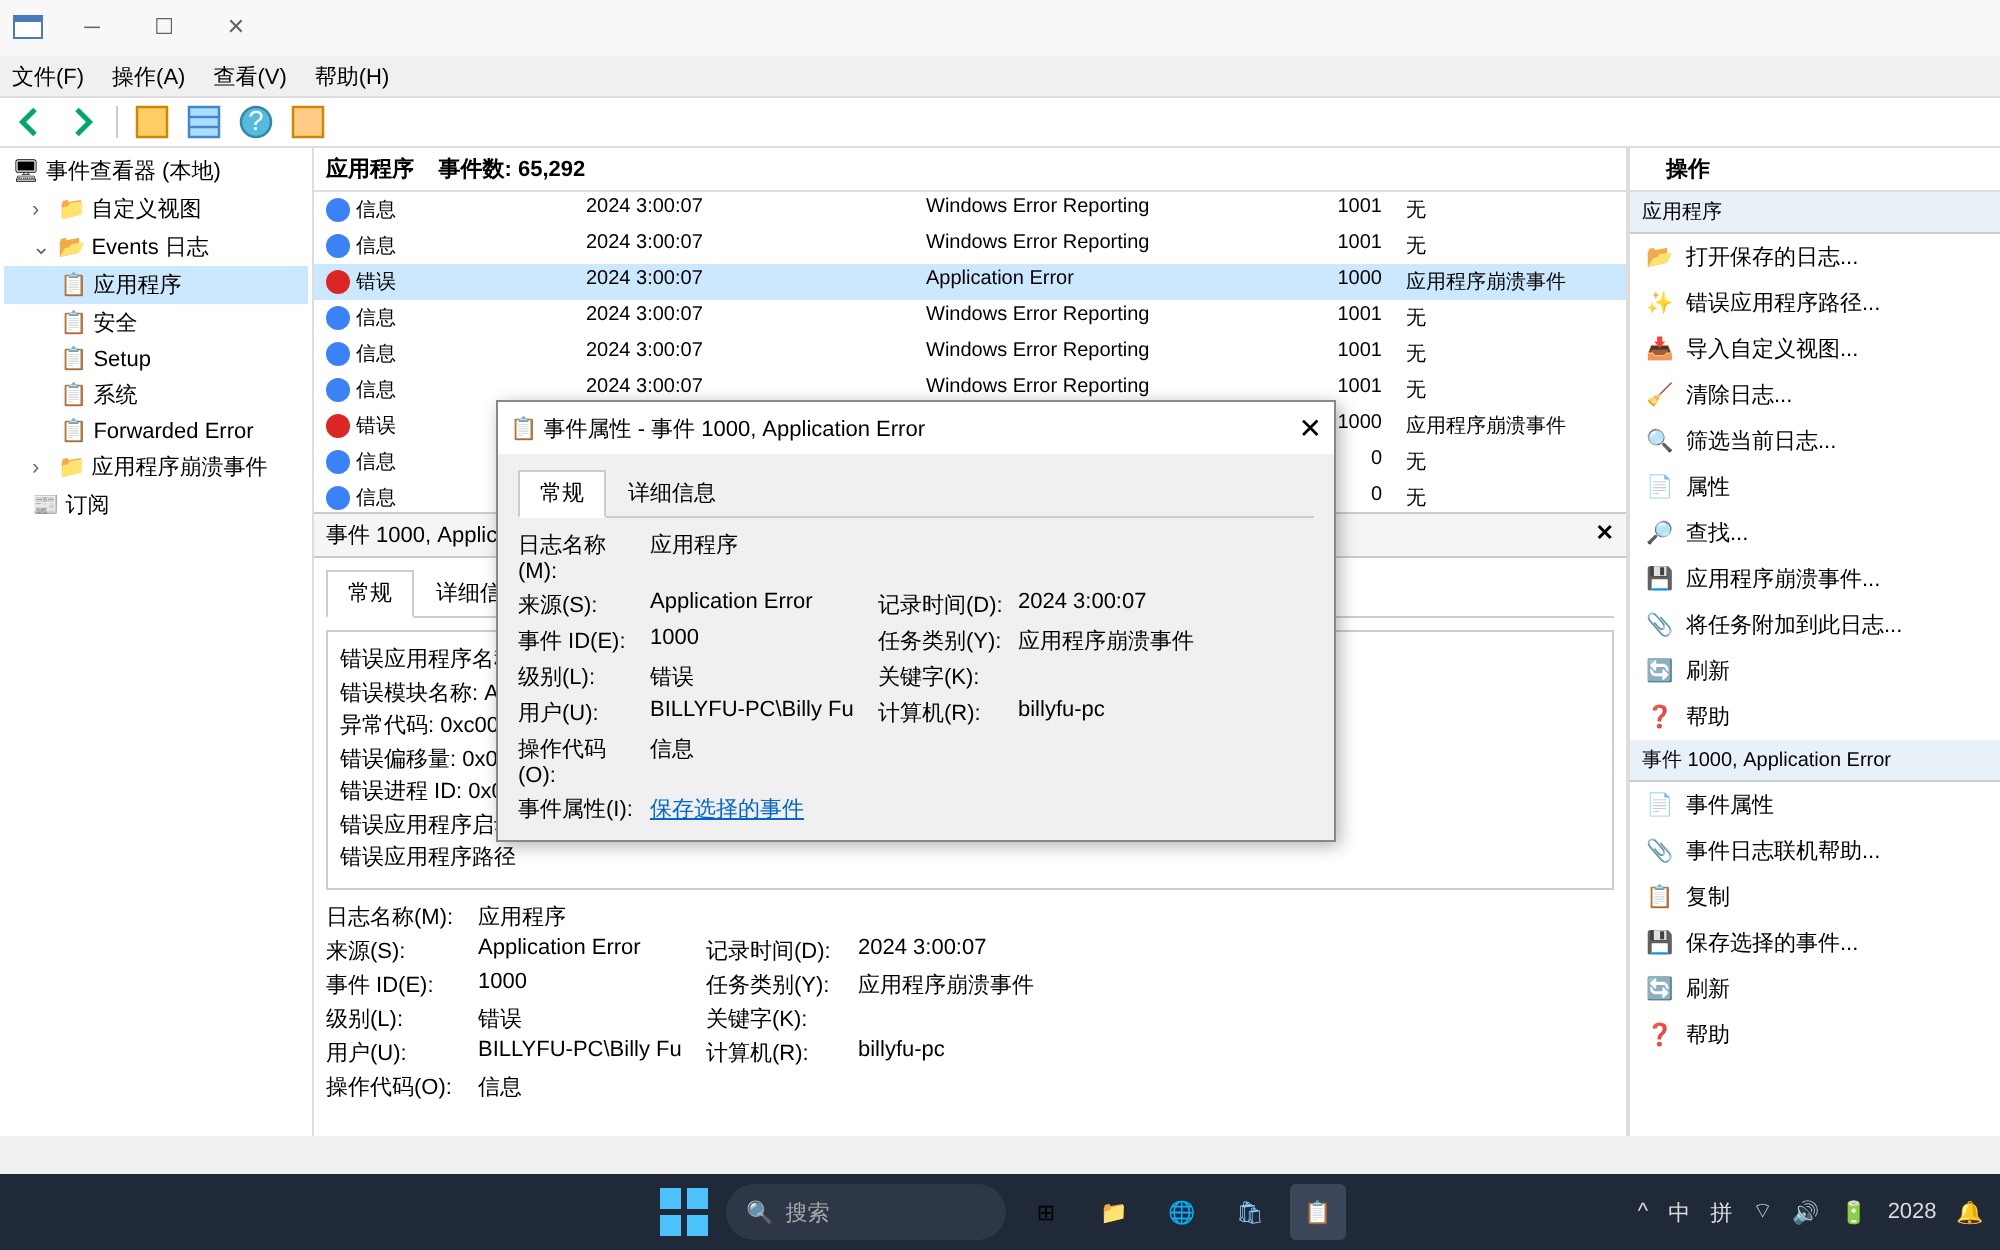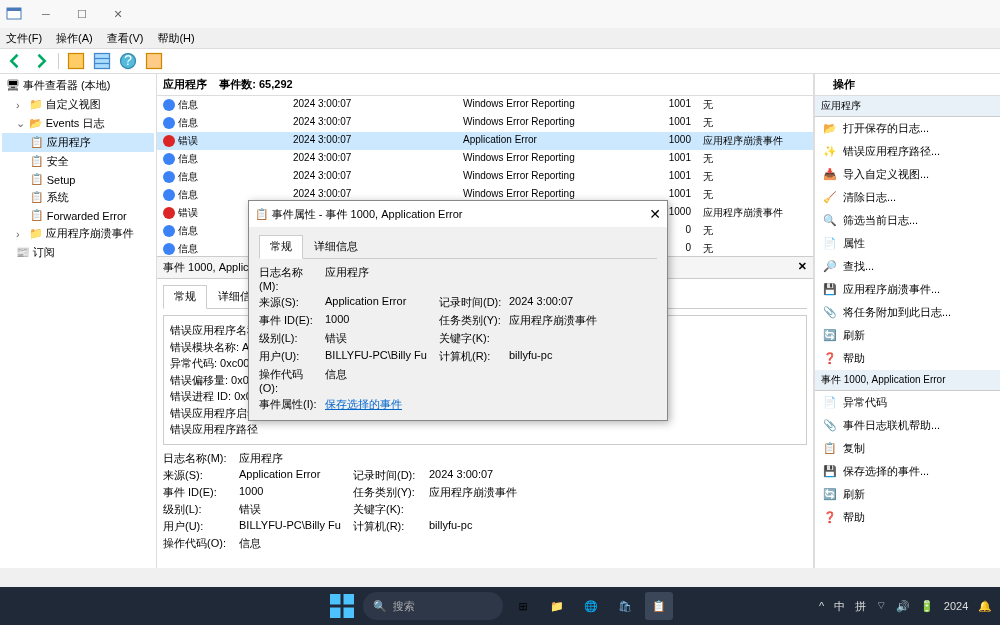--- a/index.html
+++ b/index.html
@@ -347,21 +347,21 @@
         </div>
         <div class="action-item">
           <span class="aicon">❓</span>
           <span>帮助</span>
         </div>
       </div>
     <div class="panehdr">事件 1000, Application Error</div>
     <div id="actions2">
         <div class="action-item">
           <span class="aicon">📄</span>
-          <span>异常代码</span>
+          <span>事件属性</span>
         </div>
         <div class="action-item">
           <span class="aicon">📎</span>
           <span>事件日志联机帮助...</span>
         </div>
         <div class="action-item">
           <span class="aicon">📋</span>
           <span>复制</span>
         </div>
         <div class="action-item">
@@ -442,16 +442,16 @@
   <div class="tb-app" style="color:#4cc">🌐</div>
   <div class="tb-app" style="color:#8cf">🛍</div>
   <div class="tb-app" style="background:#3b4758">📋</div>
   <div class="tb-tray">
     <span>^</span>
     <span>中</span>
     <span>拼</span>
     <span>⌔</span>
     <span>🔊</span>
     <span>🔋</span>
-    <span>2024</span>
+    <span>2028</span>
     <span>🔔</span>
   </div>
 </div>
 
 </body></html>

